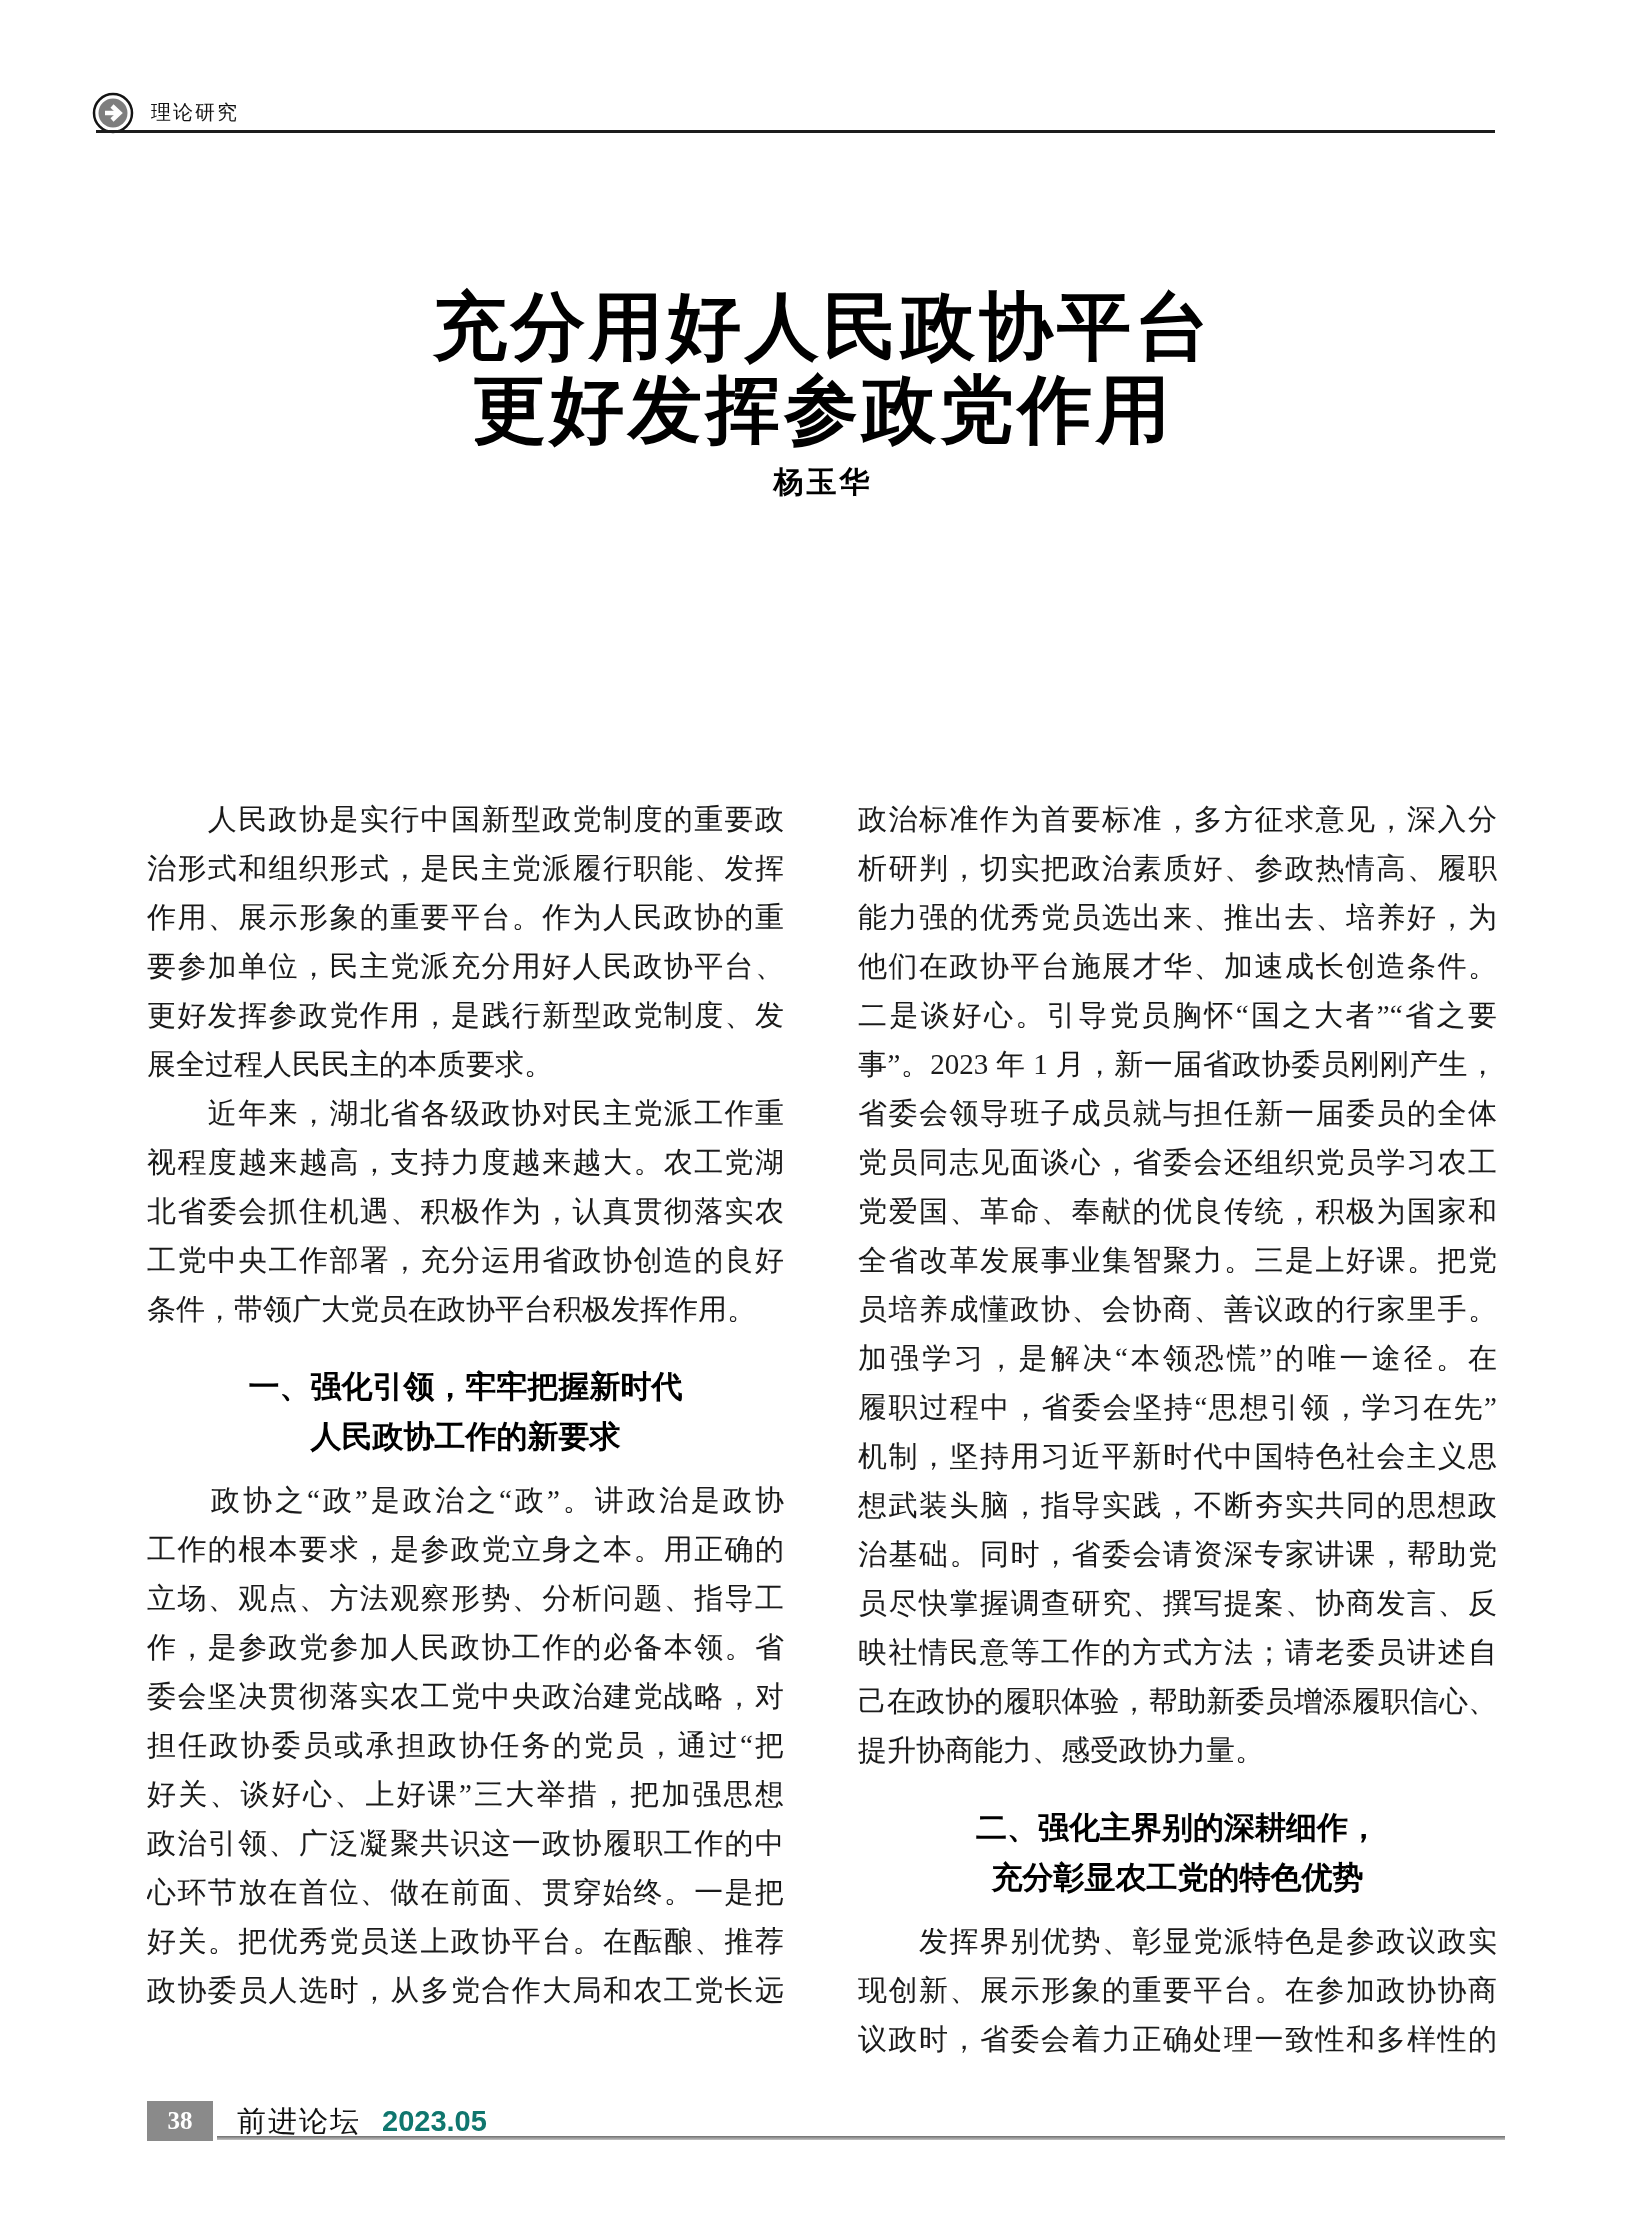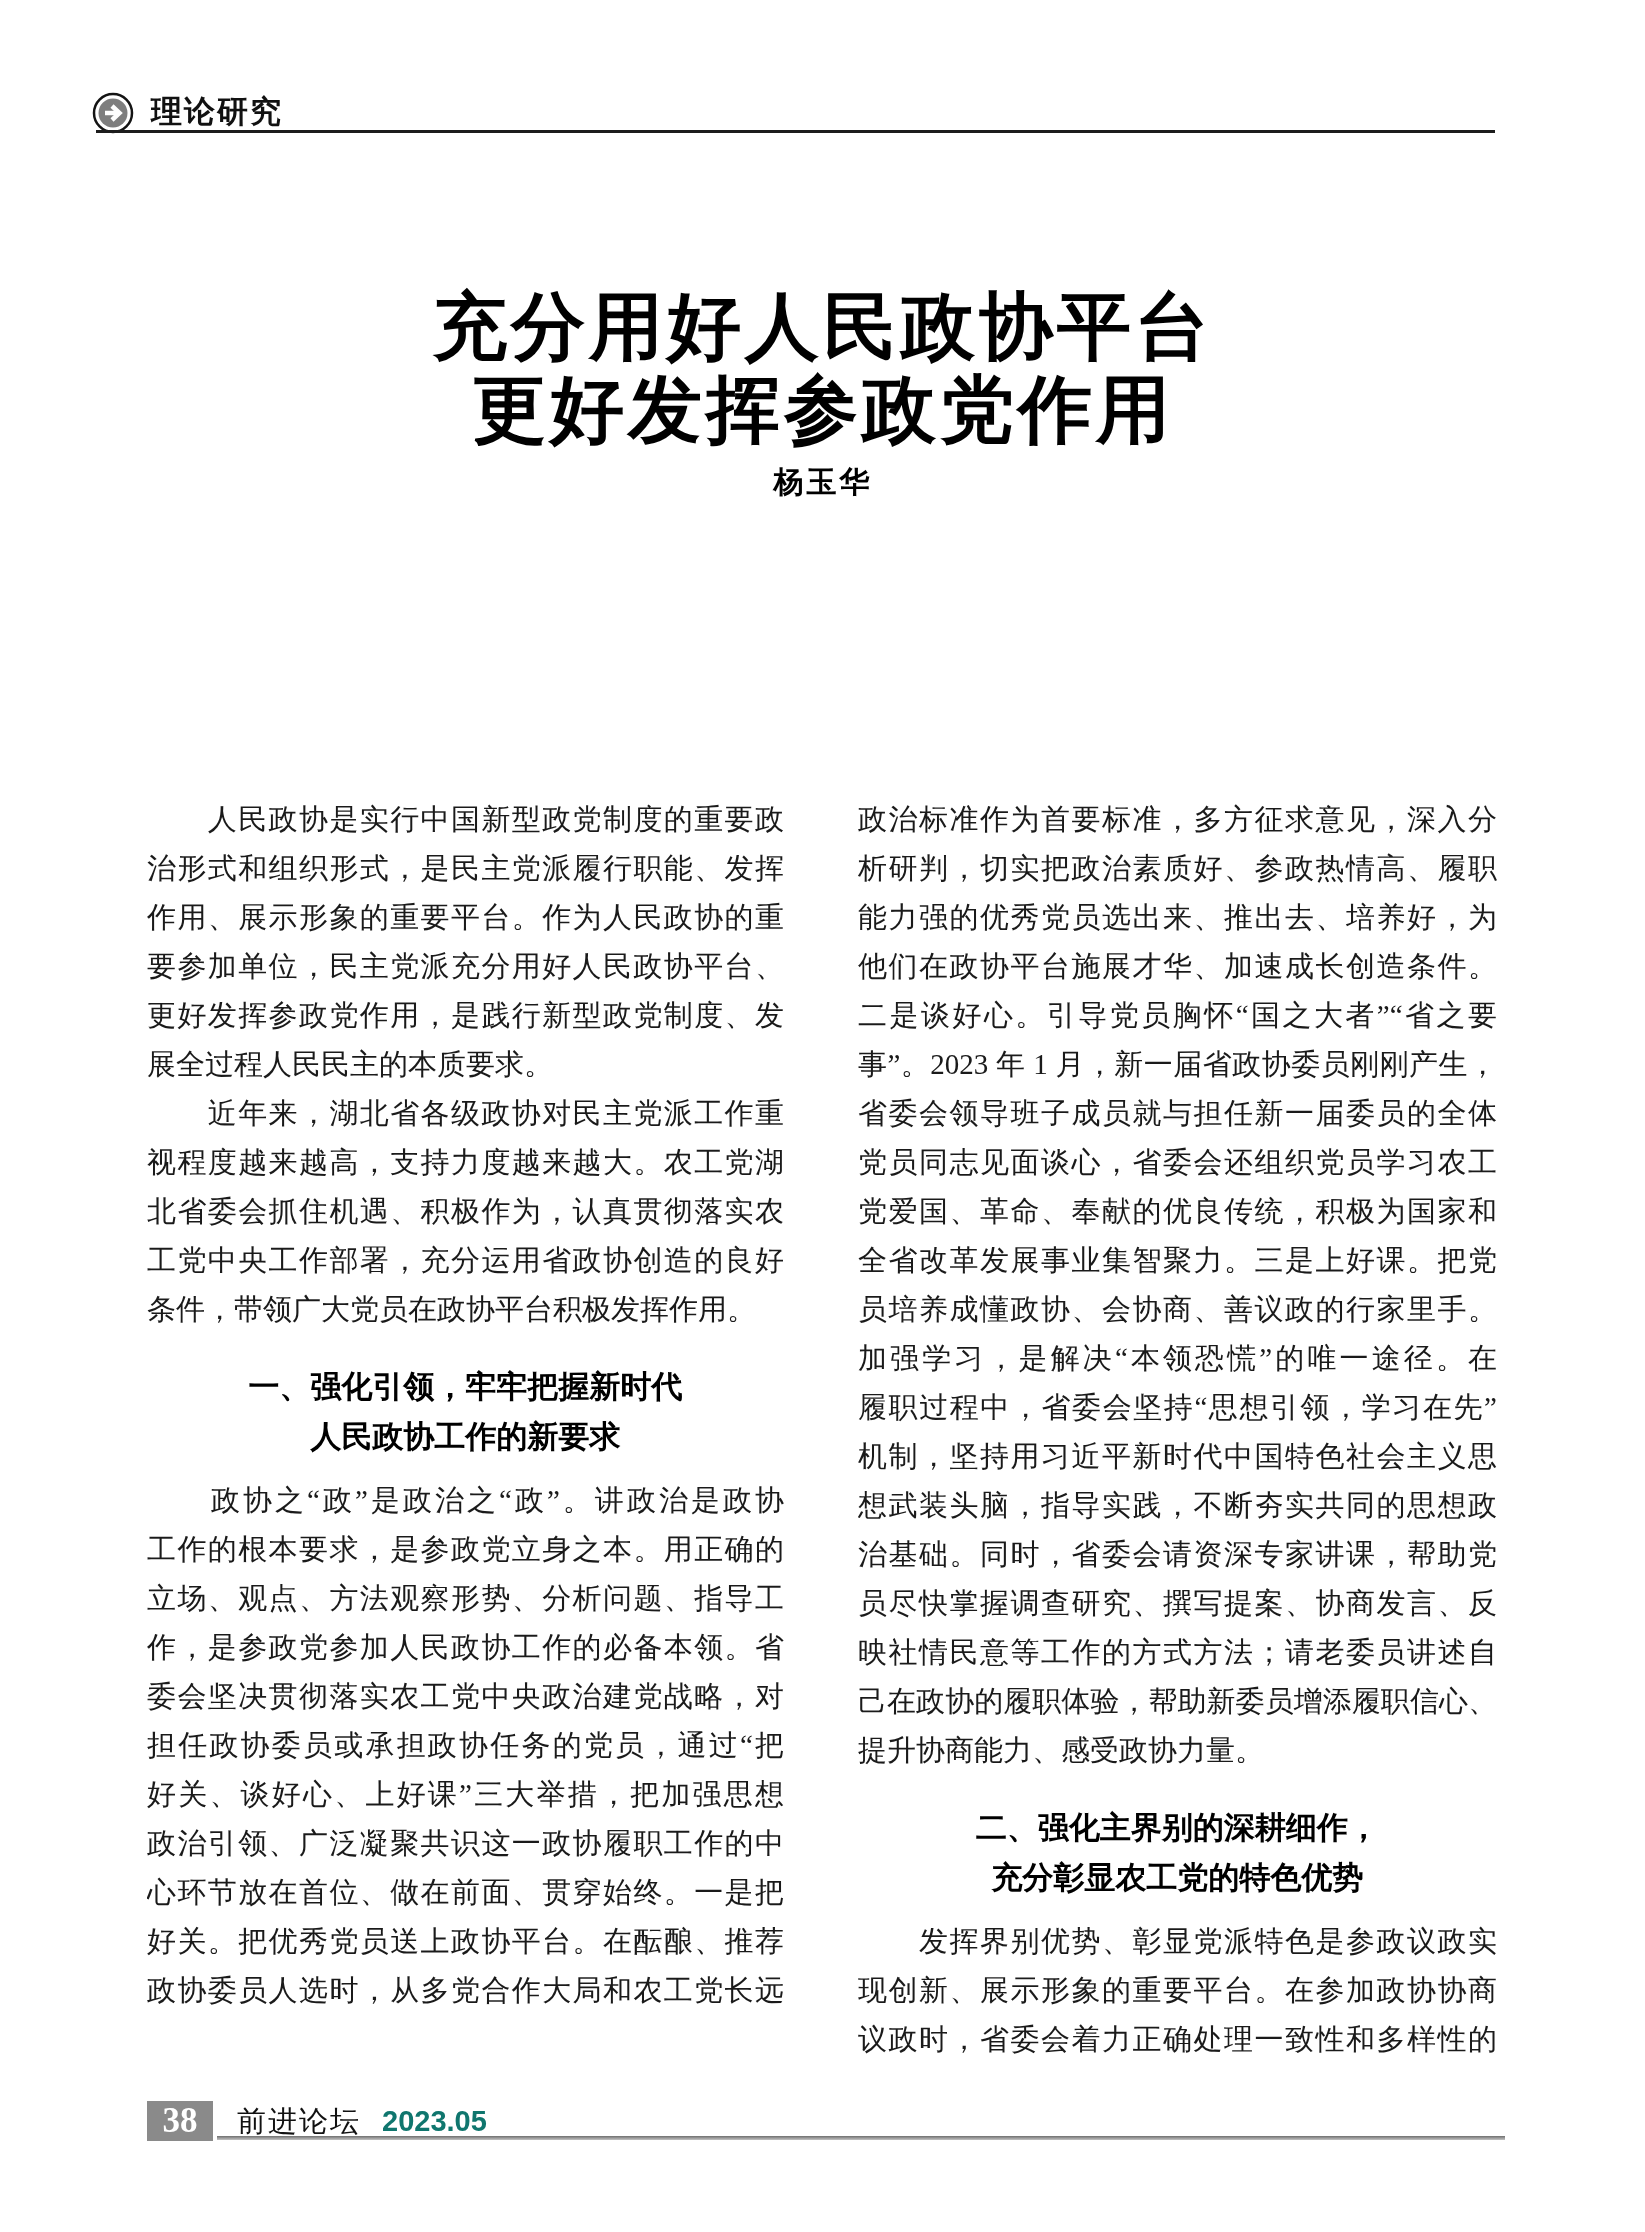--- a/index.html
+++ b/index.html
@@ -7,21 +7,21 @@
     position:relative; width:1646px; height:2233px; margin:0 auto;
     background:#ffffff; overflow:hidden;
     font-family:"Liberation Serif","DejaVu Serif",serif; color:#1a1a1a;
   }
 
   
   .hdr-icon { position:absolute; left:92px; top:92px; width:42px; height:42px; }
   .hdr-label {
     position:absolute; left:151px; top:92px; height:40px; line-height:40px;
     font-family:"Liberation Sans","DejaVu Sans",sans-serif;
-    font-size:31px; font-weight:700; letter-spacing:2px; color:#111;
+    font-size:20px; font-weight:400; letter-spacing:2px; color:#111;
   }
   .hdr-rule { position:absolute; left:96px; top:130px; width:1399px; height:3px; background:#1c1c1c; }
 
   
   .title-line {
     position:absolute; left:0; width:1646px; text-align:center;
     font-family:"Liberation Sans","DejaVu Sans",sans-serif;
     font-weight:900; font-size:74px; line-height:80px; letter-spacing:4px; color:#000;
   }
   .title-1 { top:287px; }
@@ -45,21 +45,21 @@
   .sec-heading { margin:28px 0 14px 0; }
   .hline {
     font-size:31px; line-height:50px; font-weight:700; text-align:center; color:#000;
     font-family:"Liberation Serif","DejaVu Serif",serif;
   }
 
   
   .pg-badge {
     position:absolute; left:147px; top:2101px; width:66px; height:40px;
     background:#8a8a8a; color:#ffffff; text-align:center; line-height:40px;
-    font-size:35px; font-weight:700; font-family:"Liberation Serif","DejaVu Serif",serif;
+    font-size:25px; font-weight:700; font-family:"Liberation Serif","DejaVu Serif",serif;
   }
   .journal {
     position:absolute; left:237px; top:2101px; height:40px; line-height:40px;
     font-size:29px; letter-spacing:2px; color:#111;
   }
   .issue {
     position:absolute; left:382px; top:2101px; height:40px; line-height:40px;
     font-family:"Liberation Sans","DejaVu Sans",sans-serif;
     font-size:29px; font-weight:700; color:#0f766e;
   }

